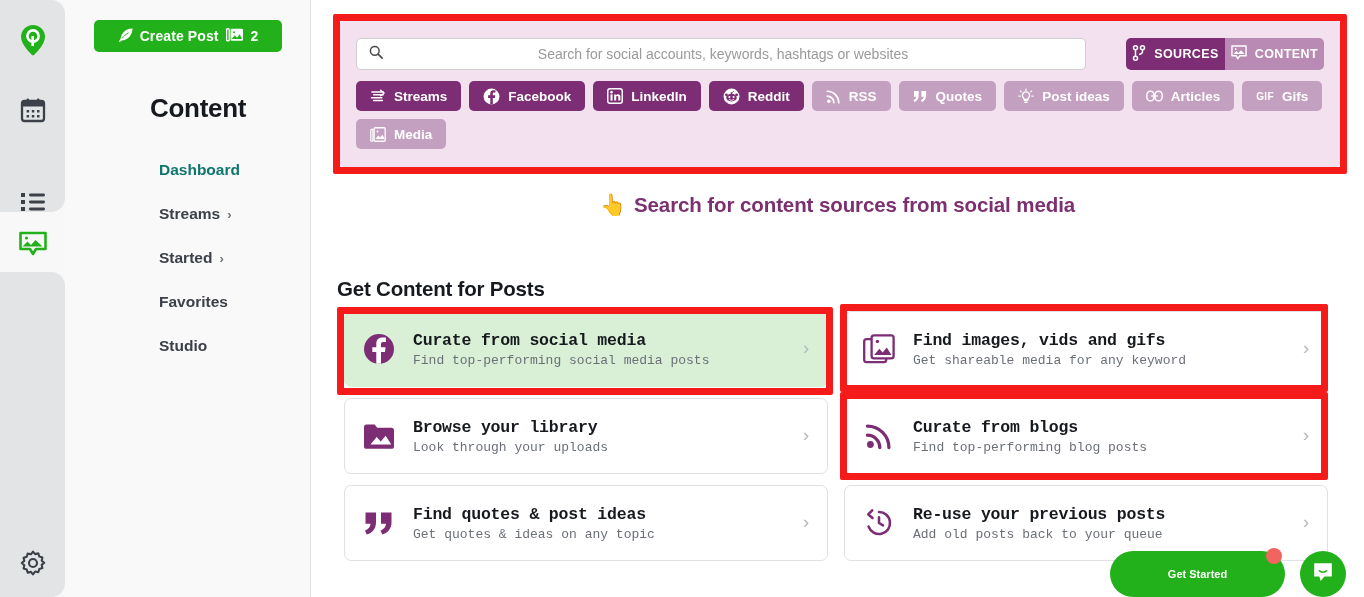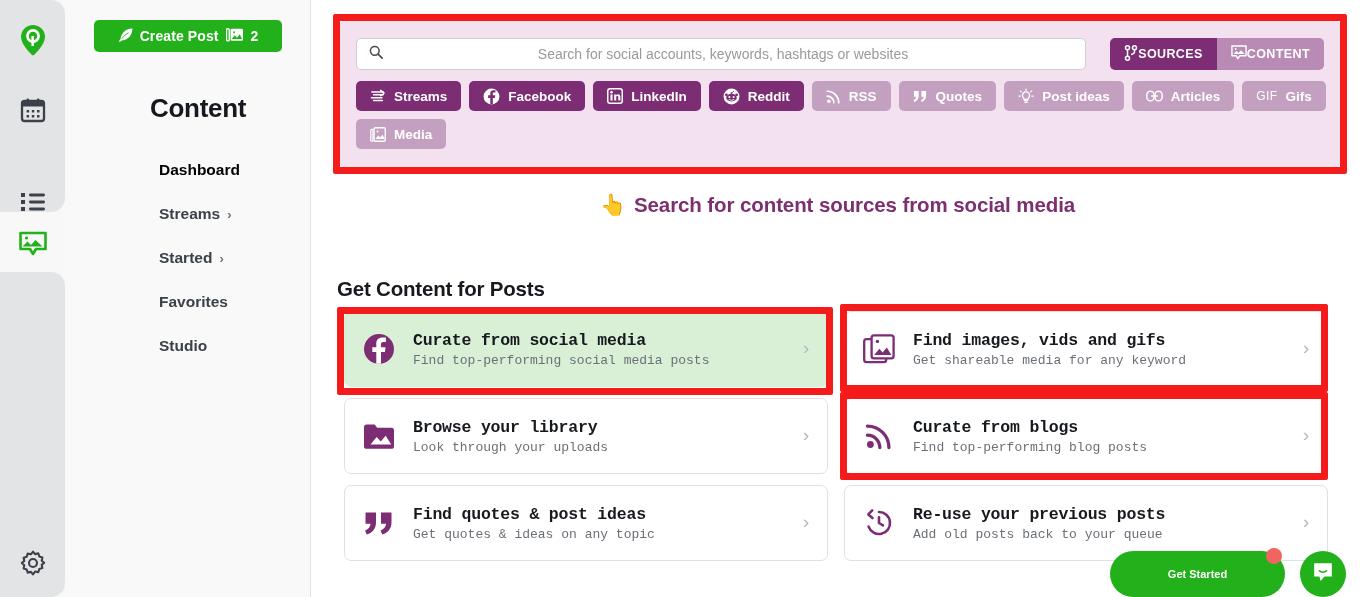--- a/index.html
+++ b/index.html
@@ -52,21 +52,21 @@
     position: absolute; left: 85px; top: 93px;
     font-size: 26px; font-weight: bold; color: #16191d;
     letter-spacing: -0.3px;
   }
   .nav-item {
     position: absolute; left: 94px;
     font-size: 15.5px; font-weight: bold; color: #3c4149;
     display: flex; align-items: center; gap: 7px;
     cursor: pointer; white-space: nowrap;
   }
-  .nav-item.active { color: #000000; }
+  .nav-item.active { color: #0f766e; }
   .nav-chevron { font-size: 13px; color: #6b7077; font-weight: bold; }
 
   
   .redbox {
     position: absolute;
     border: 7px solid #f51b1b;
     border-radius: 2px;
     pointer-events: none;
     z-index: 6;
   }
@@ -90,22 +90,22 @@
     font-family: "Liberation Sans", sans-serif;
     text-align: center;
   }
   #search-input::placeholder { color: #9a9a9a; }
 
   #toggle-group {
     position: absolute; right: 16px; top: 17px;
     display: flex; border-radius: 5px; overflow: hidden;
   }
   .toggle-btn {
-    height: 32px; display: flex; align-items: center; 
-    padding: 0 14px; font-size: 12.5px; font-weight: bold;
+    height: 32px; display: flex; align-items: center; gap: 8px;
+    padding: 0 6px; font-size: 12.5px; font-weight: bold;
     letter-spacing: 0.4px; color: #ffffff; cursor: pointer; border: none;
     font-family: "Liberation Sans", sans-serif;
   }
   .toggle-btn.on  { background: #7c2d74; }
   .toggle-btn.off { background: #b98bb4; }
 
   #chip-rows { position: absolute; left: 16px; top: 60px; width: 960px; }
   .chip-row { display: flex; gap: 8px; margin-bottom: 8px; }
   .chip {
     height: 30px; border-radius: 5px; display: flex; align-items: center;
@@ -413,21 +413,21 @@
           <svg width="17" height="12" viewBox="0 0 18 12">
             <rect x="0.9" y="0.9" width="7.6" height="10.2" rx="3.8" fill="none" stroke="#ffffff" stroke-width="1.5"></rect>
             <rect x="9.5" y="0.9" width="7.6" height="10.2" rx="3.8" fill="none" stroke="#ffffff" stroke-width="1.5"></rect>
             <line x1="5.6" y1="6" x2="12.4" y2="6" stroke="#ffffff" stroke-width="1.5"></line>
           </svg>
         </span>
         <span>Articles</span>
       </button>
 
       <button class="chip off">
-        <span style="font-size:12px;font-weight:normal;letter-spacing:0.4px;color:#ffffff;">GIF</span>
+        <span style="font-size:10px;font-weight:bold;letter-spacing:0.4px;color:#ffffff;">GIF</span>
         <span>Gifs</span>
       </button>
     </div>
 
     <div class="chip-row">
       <button class="chip off">
         <span>
           <svg width="16" height="15" viewBox="0 0 17 16">
             <rect x="0.8" y="2.6" width="2.3" height="12.6" rx="0.8" fill="none" stroke="#ffffff" stroke-width="1.3"></rect>
             <rect x="4.3" y="0.8" width="11.9" height="14.4" rx="1.3" fill="none" stroke="#ffffff" stroke-width="1.4"></rect>

